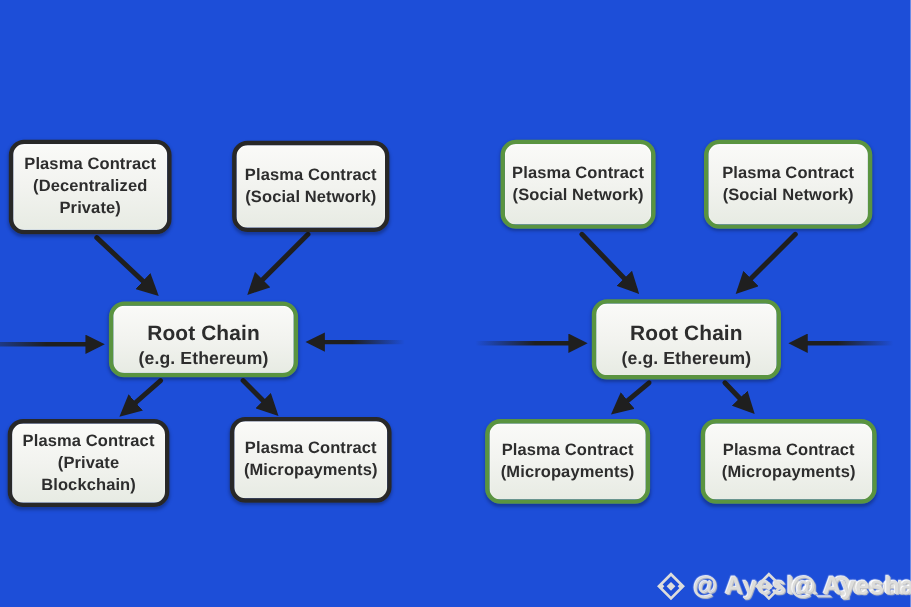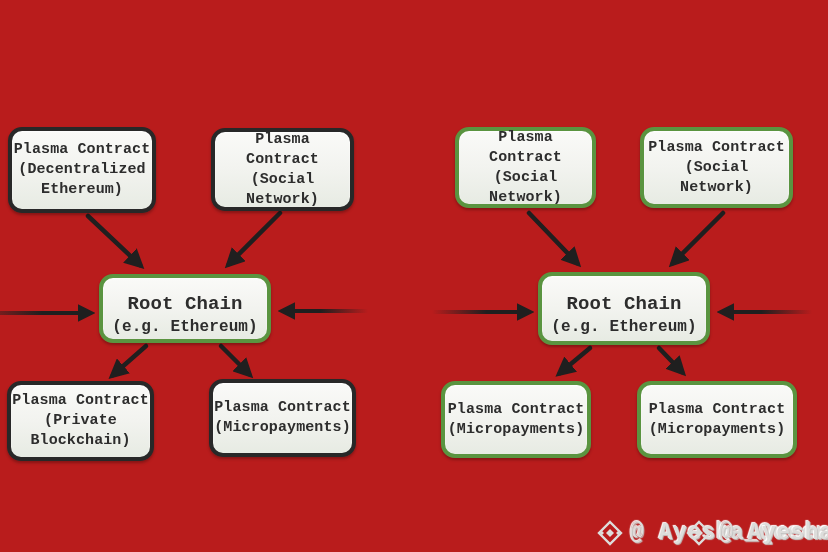--- a/index.html
+++ b/index.html
@@ -1,21 +1,21 @@
 <!DOCTYPE html>
 <html><head>
 <meta charset="utf-8">
 <style>
   html,body{margin:0;padding:0;background:#ffffff;}
   #canvas{
     position:relative;
     width:828px;height:552px;
-    background:#b91c1c;
+    background:#1d4ed8;
     overflow:hidden;
-    font-family:Liberation Mono, monospace;
+    font-family:Liberation Sans, sans-serif;
   }
   #arrow-layer{position:absolute;left:0;top:0;}
   .node{
     position:absolute;
     box-sizing:border-box;
     border:4px solid #282828;
     border-radius:14px;
     background:linear-gradient(180deg,#fafaf8 0%,#f2f3ef 50%,#e7ebe3 100%);
     box-shadow:0 2px 3px rgba(0,0,0,0.28), inset 0 1px 2px rgba(255,255,255,0.9);
     display:flex;flex-direction:column;align-items:center;justify-content:center;
@@ -91,21 +91,21 @@
       <line x1="529" y1="213" x2="577" y2="263" marker-end="url(#ah)"></line>
       <line x1="723" y1="213" x2="673" y2="263" marker-end="url(#ah)"></line>
       <line x1="590" y1="348" x2="560" y2="373" marker-end="url(#ah)"></line>
       <line x1="659" y1="348" x2="682" y2="372" marker-end="url(#ah)"></line>
     </g>
   </svg>
 
   <div class="node" style="left:8px;top:127px;width:148px;height:86px;">
     <span class="line">Plasma Contract</span>
     <span class="line">(Decentralized</span>
-    <span class="line">Ethereum)</span>
+    <span class="line">Private)</span>
   </div>
 
   <div class="node" style="left:211px;top:128px;width:143px;height:83px;">
     <span class="line">Plasma Contract</span>
     <span class="line">(Social Network)</span>
 
   </div>
 
   <div class="node root green" style="left:99px;top:274px;width:172px;height:69px;">
     <span class="line line1">Root Chain</span>

